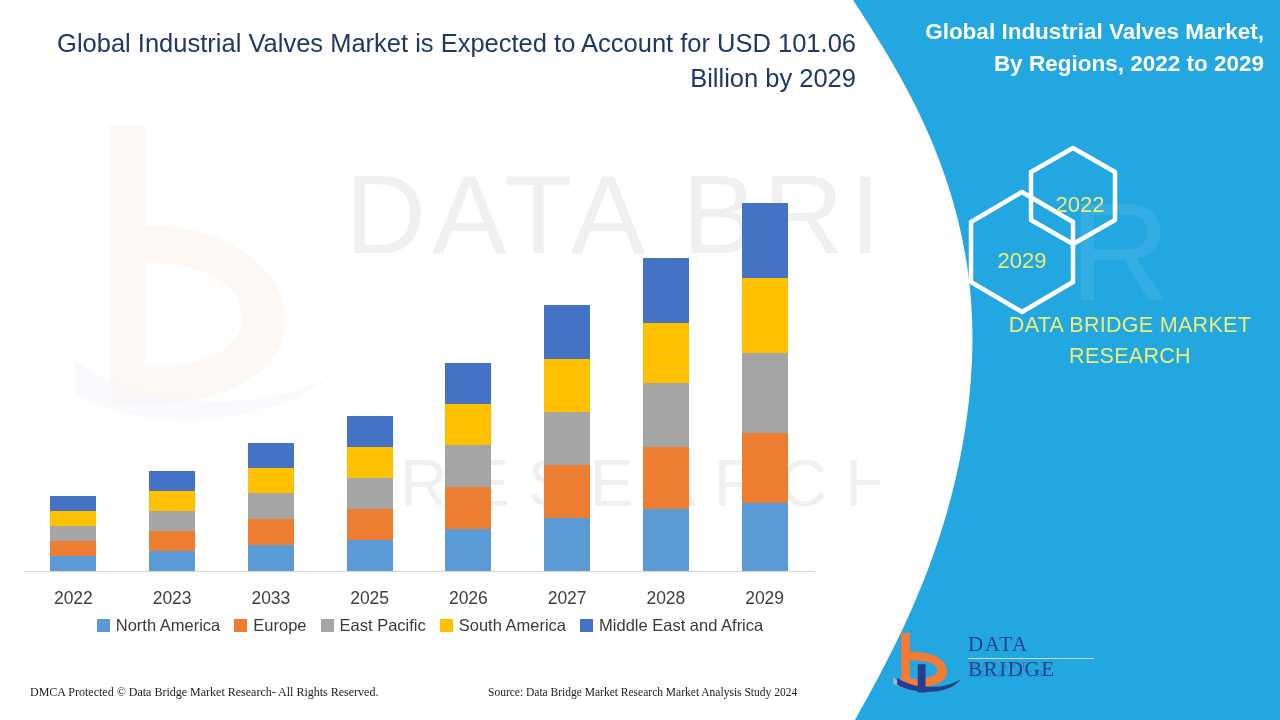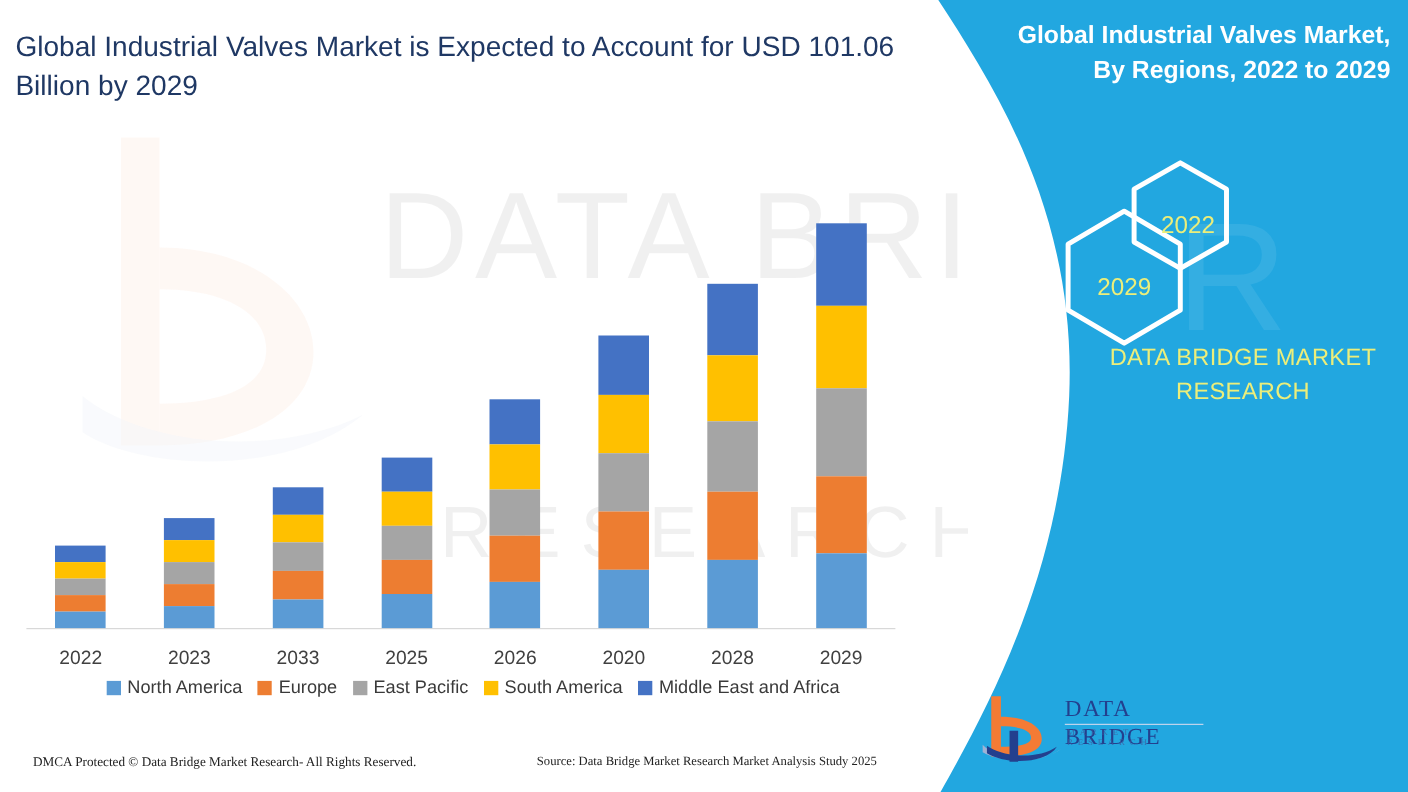--- a/index.html
+++ b/index.html
@@ -64,21 +64,21 @@
     height: 330px;
     opacity: 0.10;
   }
 
   
   .headline {
     position: absolute;
     left: 14px;
     top: 26px;
     width: 842px;
-    text-align: left;
+    text-align: right;
     font-size: 25.5px;
     line-height: 1.38;
     color: #1f3864;
     font-weight: 400;
   }
 
   
   .chart-area {
     position: absolute;
     left: 24px;
@@ -355,21 +355,21 @@
         </div>
       </div>
   </div>
 
   <div class="xaxis" id="xaxis">
       <div class="xtick">2022</div>
       <div class="xtick">2023</div>
       <div class="xtick">2033</div>
       <div class="xtick">2025</div>
       <div class="xtick">2026</div>
-      <div class="xtick">2020</div>
+      <div class="xtick">2027</div>
       <div class="xtick">2028</div>
       <div class="xtick">2029</div>
     </div>
 
   <div class="legend" id="legend">
       <div class="legend-item">
         <span class="legend-swatch" style="background: rgb(91, 155, 213);"></span>
         <span class="legend-label">North America</span>
       </div>
       <div class="legend-item">
@@ -384,21 +384,21 @@
         <span class="legend-swatch" style="background: rgb(255, 192, 0);"></span>
         <span class="legend-label">South America</span>
       </div>
       <div class="legend-item">
         <span class="legend-swatch" style="background: rgb(68, 114, 196);"></span>
         <span class="legend-label">Middle East and Africa</span>
       </div>
     </div>
 
   <div class="footer-left">DMCA Protected © Data Bridge Market Research- All Rights Reserved.</div>
-  <div class="footer-source">Source: Data Bridge Market Research Market Analysis Study 2025</div>
+  <div class="footer-source">Source: Data Bridge Market Research Market Analysis Study 2024</div>
 
   <div class="panel-title">Global Industrial Valves Market, By Regions, 2022 to 2029</div>
 
   <div class="hex-group">
     <svg width="220" height="250" viewBox="0 0 220 250" style="position:absolute;left:-15px;top:-10px;">
       <polygon points="113,18 155,42 155,90 113,114 71,90 71,42" fill="none" stroke="#ffffff" stroke-width="4.5" stroke-linejoin="round"></polygon>
       <polygon points="62,62 113,92 113,152 62,182 11,152 11,92" fill="none" stroke="#ffffff" stroke-width="4.5" stroke-linejoin="round"></polygon>
     </svg>
     <div class="hex-label hex-label-2022" style="left:60px;top:52px;">2022</div>
     <div class="hex-label hex-label-2029" style="left:2px;top:108px;">2029</div>

